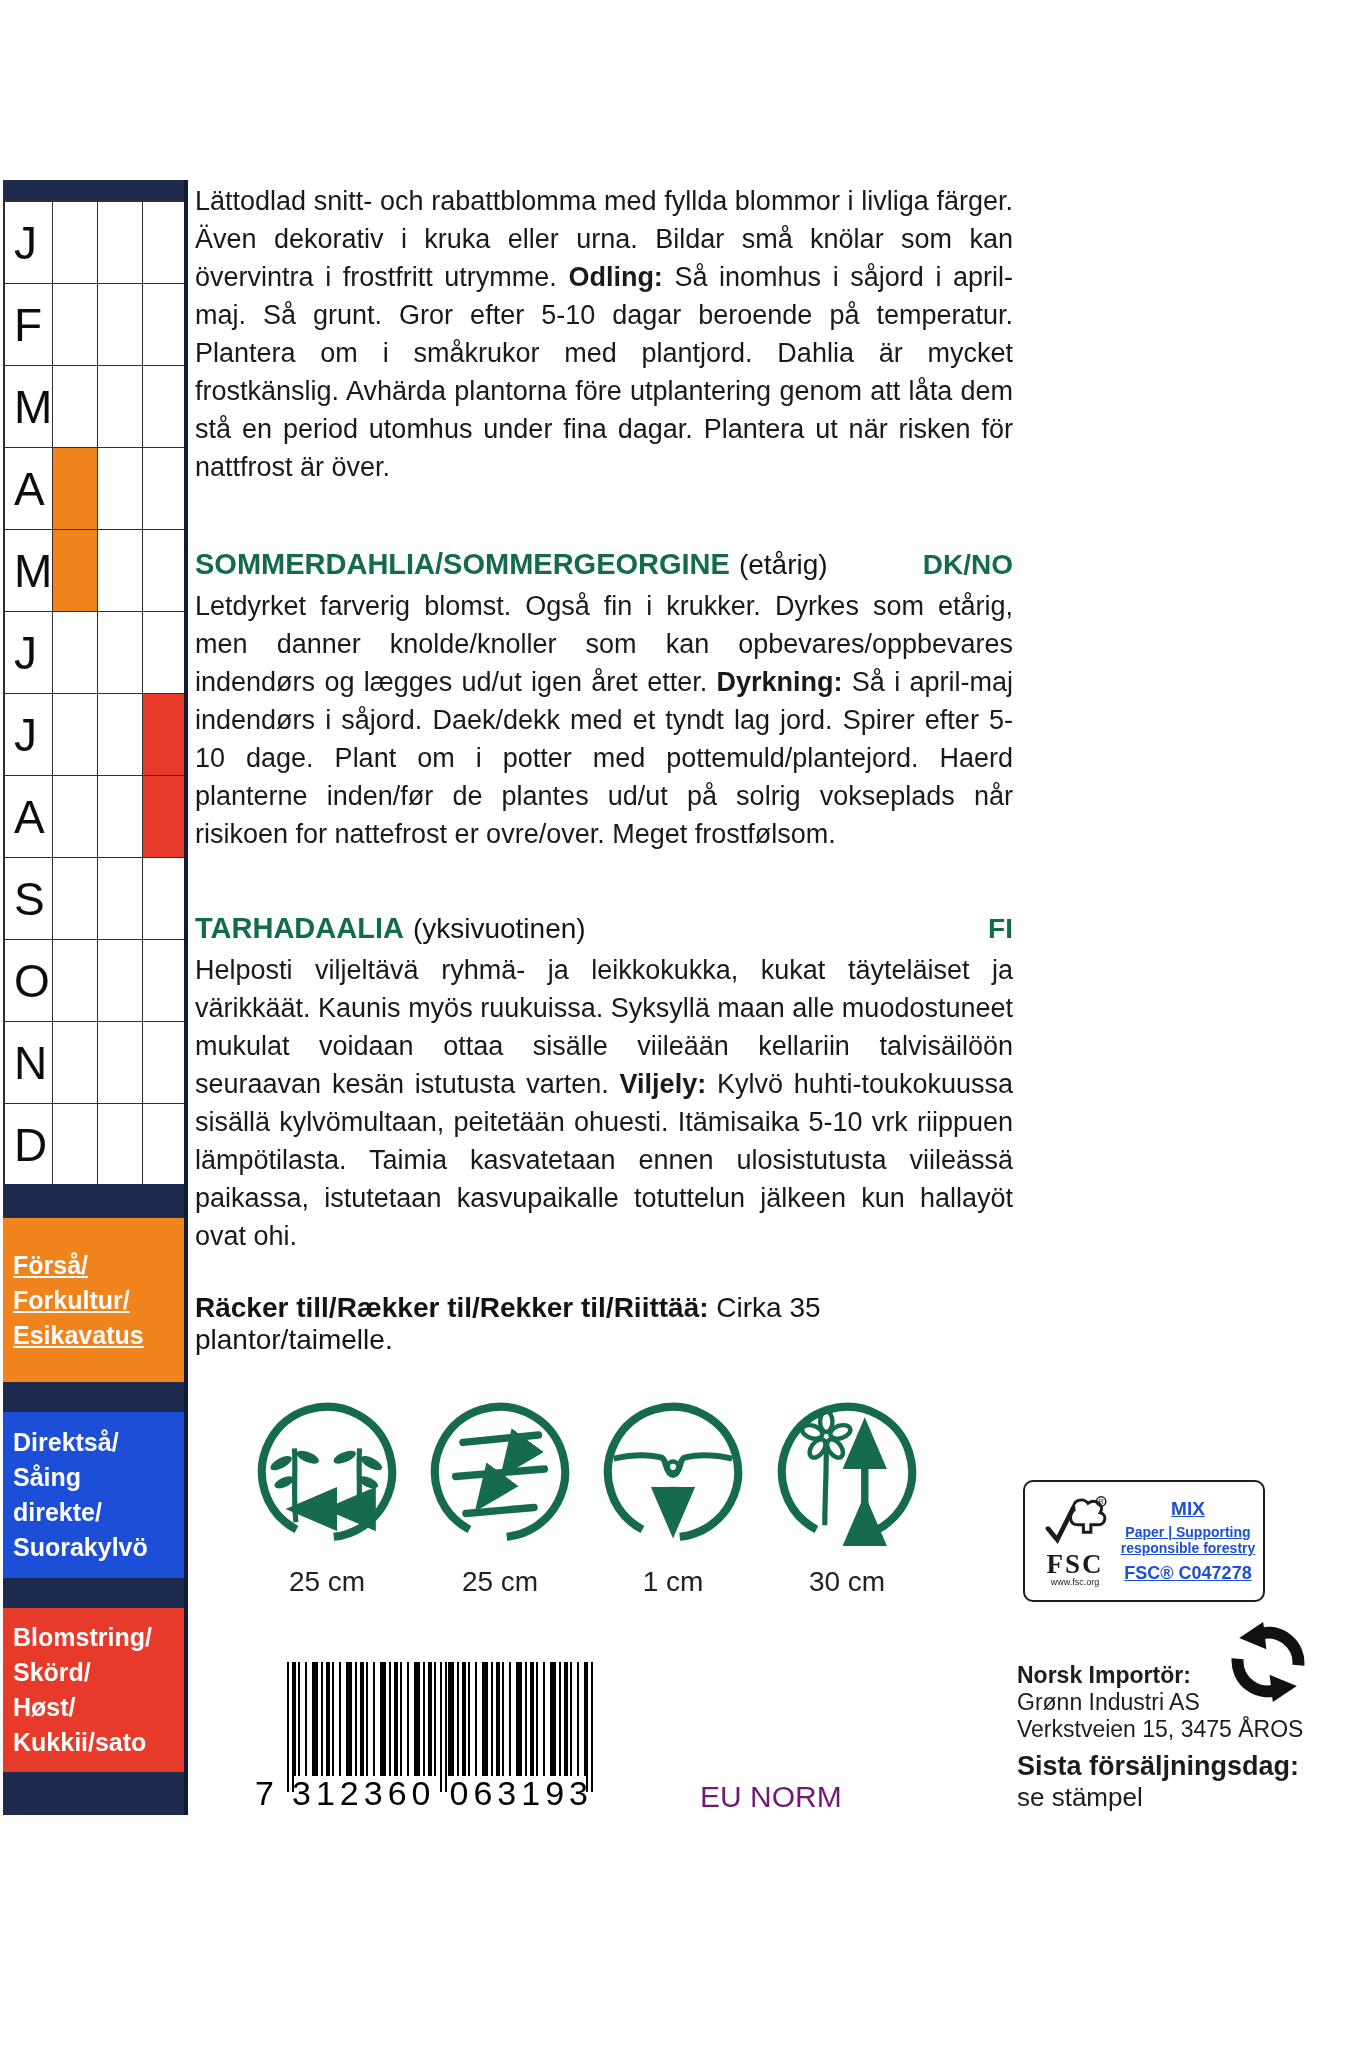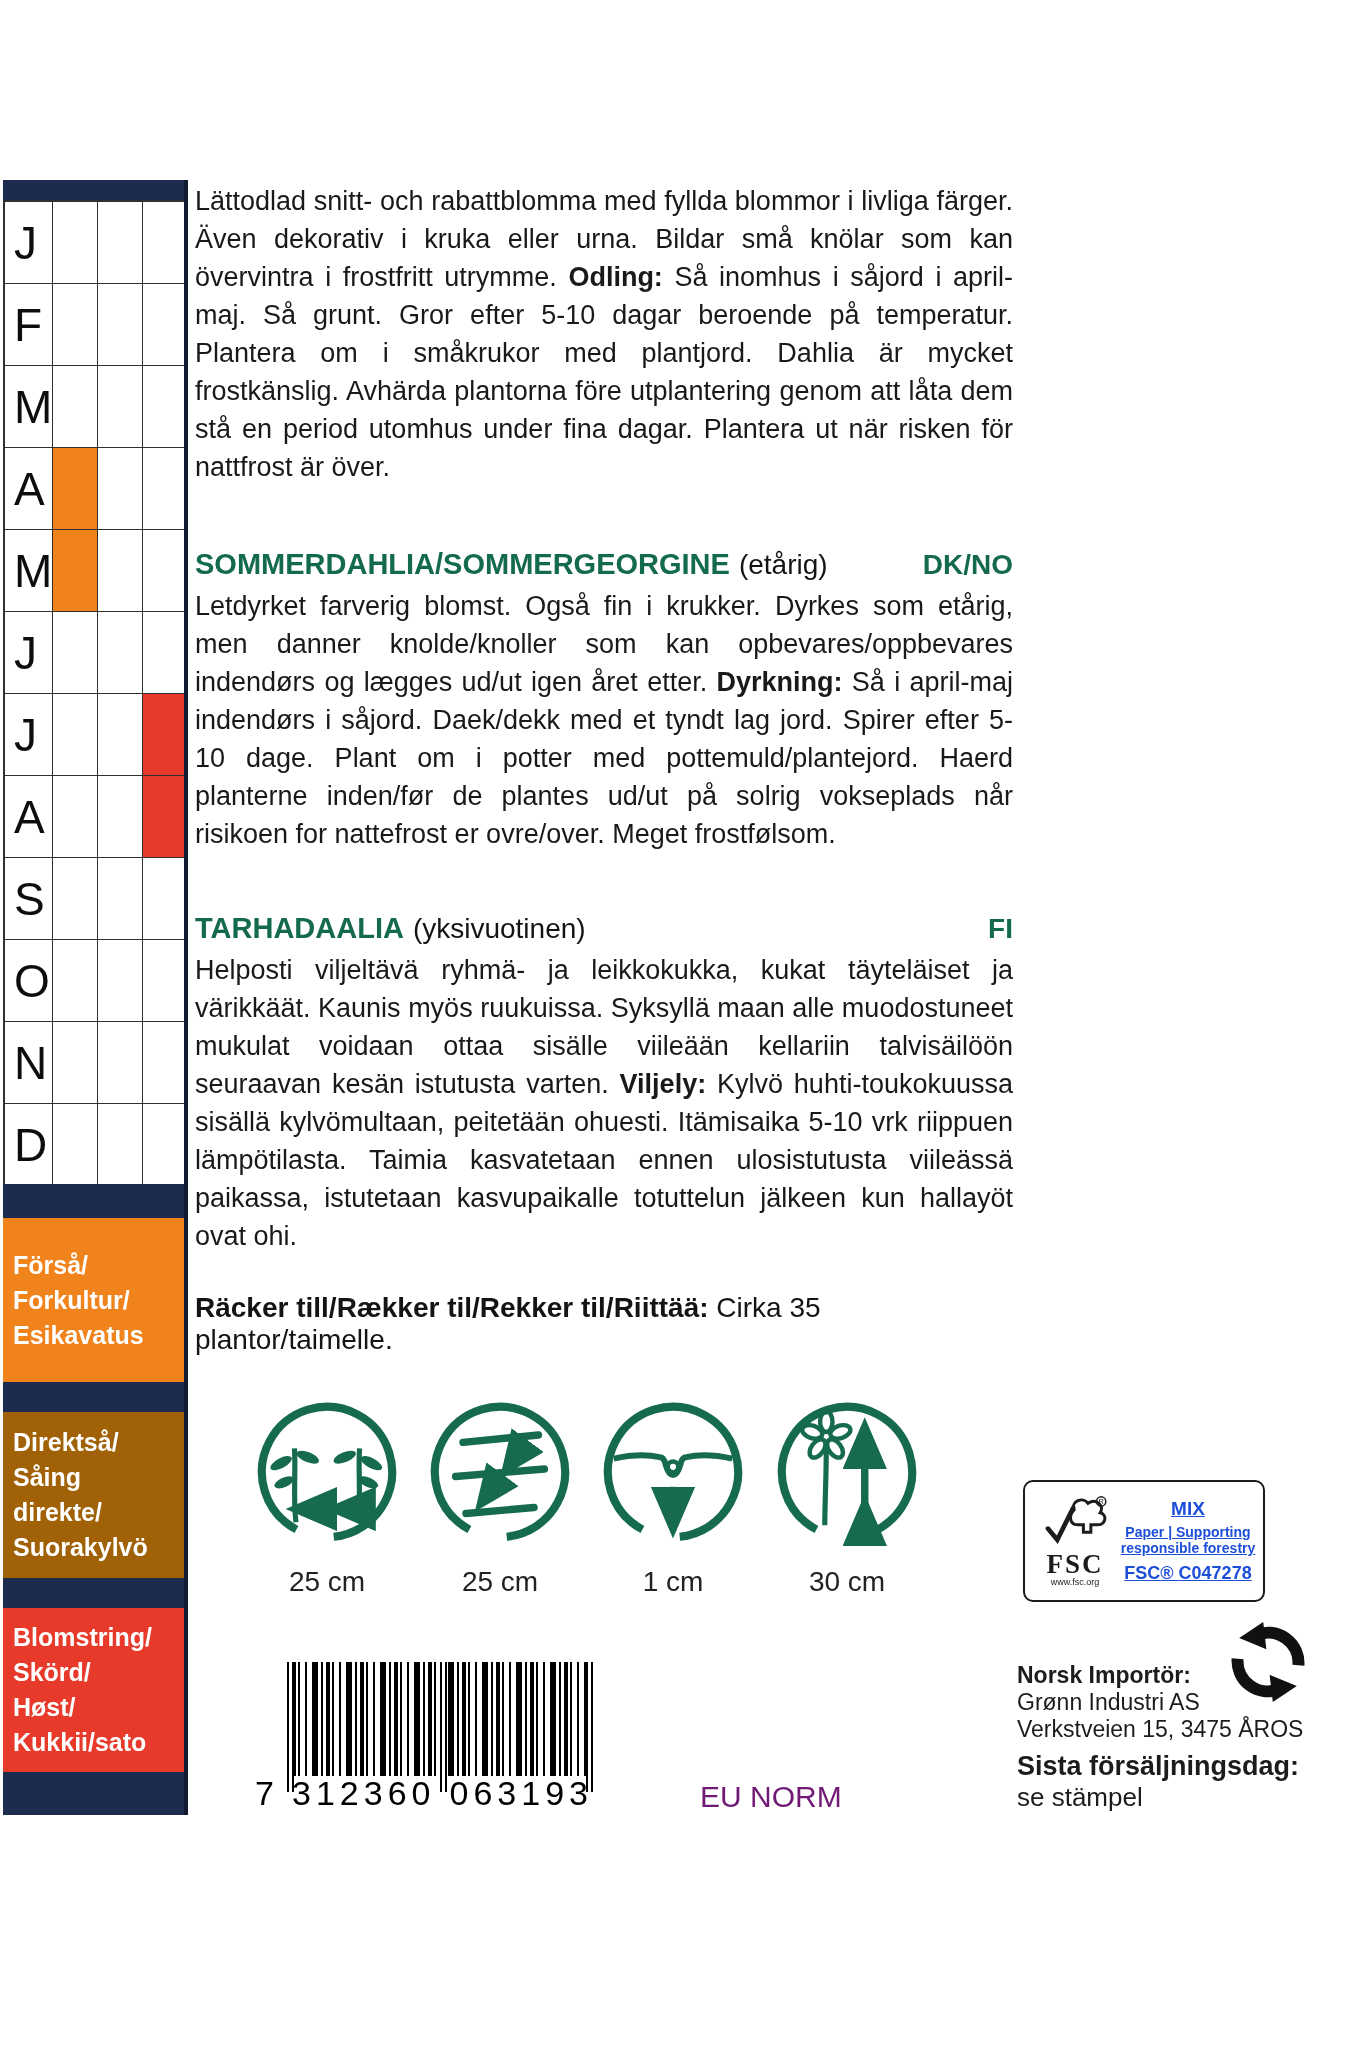--- a/index.html
+++ b/index.html
@@ -26,23 +26,23 @@
   #cal-grid .month {
     display:flex; align-items:center; padding-left:9px;
     font-size:46px; color:#0d0d0d; background:#fff;
   }
   #cal-bottombar { left:3px; top:1184px; width:181px; height:34px; }
   .legend {
     left:3px; width:181px; display:flex; flex-direction:column;
     justify-content:center; padding-left:10px;
     color:#fff; font-weight:bold; font-size:25px; line-height:35px;
   }
-  #legend-presow { top:1218px; height:164px; background:#F0831C; }
+  #legend-presow { top:1218px; height:164px; background:#F0831C;text-decoration:underline; }
   #gap1          { left:3px; top:1382px; width:181px; height:30px; }
-  #legend-direct { top:1412px; height:166px; background:#a16207; }
+  #legend-direct { top:1412px; height:166px; background:#1d4ed8; }
   #gap2          { left:3px; top:1578px; width:181px; height:30px; }
   #legend-bloom  { top:1608px; height:164px; background:#E83A2B; }
   #side-tail     { left:3px; top:1772px; width:181px; height:43px; }
   #side-edge     { left:184px; top:180px; width:4px; height:1635px; background:#101b33; }
 
   
   .section { left:195px; width:818px; }
   #sec-se { top:182px; } #sec-dk { top:548px; } #sec-fi { top:912px; }
   .sec-title {
     display:flex; justify-content:space-between; align-items:baseline;

